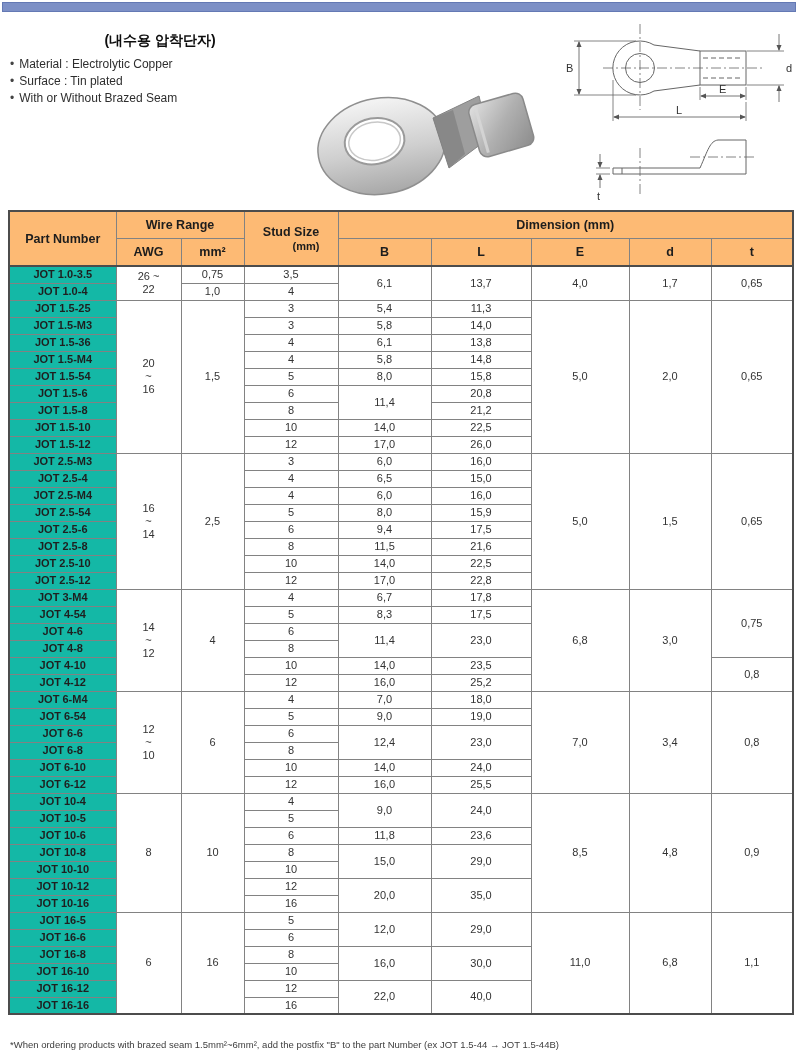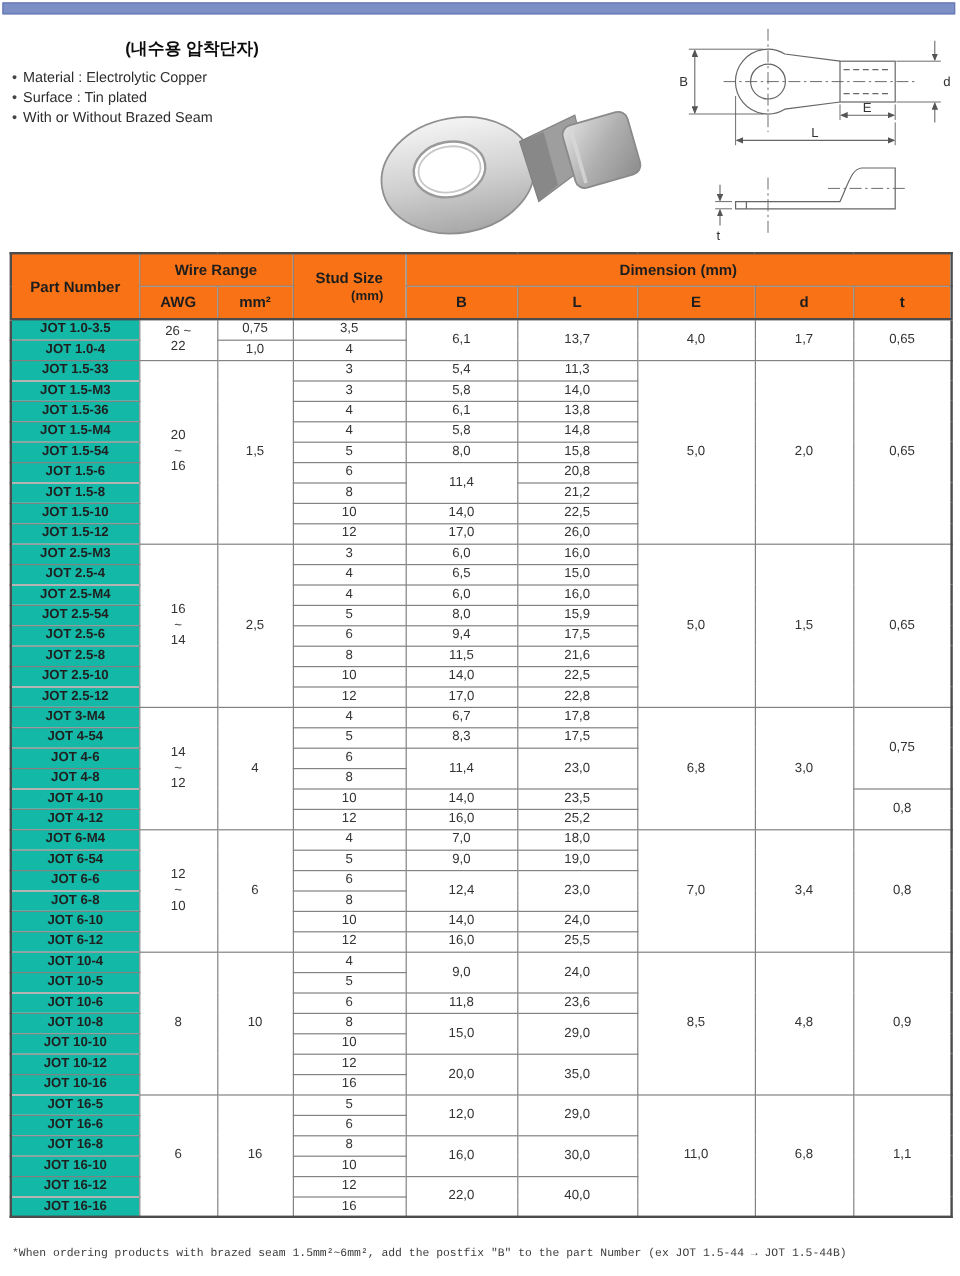--- a/index.html
+++ b/index.html
@@ -17,27 +17,27 @@
   .bullet-item{font-size:12px;color:#2e2e2e;line-height:17px;display:flex;}
   .bullet-dot{margin-right:5px;color:#444;}
   .photo-wrap{position:absolute;left:283px;top:72px;width:258px;height:132px;}
   .diagram-wrap{position:absolute;left:550px;top:20px;width:248px;height:185px;}
   .dim-text{font-size:11px;fill:#333;font-family:"Liberation Sans",sans-serif;}
 
   table.spec{position:absolute;left:8px;top:210px;width:784px;border-collapse:collapse;
     table-layout:fixed;border:2px solid #4c4c4c;}
   .spec th,.spec td{border:1px solid #828282;text-align:center;vertical-align:middle;
     padding:0;overflow:hidden;}
-  .spec thead th{background:#f97316;font-size:12.5px;font-weight:bold;color:#1d1d1d;height:26px;}
+  .spec thead th{background:#fdba74;font-size:12.5px;font-weight:bold;color:#1d1d1d;height:26px;}
   .spec thead{border-bottom:2px solid #4c4c4c;}
   .spec thead .unit{font-size:11px;font-weight:bold;padding-left:30px;}
   .spec tbody tr{height:17px;}
   .spec tbody td{font-size:11px;color:#333;line-height:13px;padding:1px 2px;background:#fff;}
   .spec tbody td.part{background:#14b8a6;font-weight:bold;color:#1f1f1f;font-size:11px;}
-  .footnote{position:absolute;left:10px;top:1039px;width:782px;font-size:9.5px;color:#3d3d3d;white-space:nowrap;font-family:Liberation Mono, monospace;}
+  .footnote{position:absolute;left:10px;top:1039px;width:782px;font-size:9.5px;color:#3d3d3d;white-space:nowrap;}
 </style>
 </head>
 <body>
 
 <div class="accent-bar"></div>
 
 <div class="head-block">
   <div class="subtitle">(내수용 압착단자)</div>
   <div class="bullets">
     <div class="bullet-item">
@@ -182,21 +182,21 @@
         <td rowspan="2">4,0</td>
         <td rowspan="2">1,7</td>
         <td rowspan="2">0,65</td>
       </tr>
       <tr>
         <td class="part">JOT 1.0-4</td>
         <td rowspan="1">1,0</td>
         <td rowspan="1">4</td>
       </tr>
       <tr>
-        <td class="part">JOT 1.5-33</td>
+        <td class="part">JOT 1.5-25</td>
         <td rowspan="9">20<br>~<br>16</td>
         <td rowspan="9">1,5</td>
         <td rowspan="1">3</td>
         <td rowspan="1">5,4</td>
         <td rowspan="1">11,3</td>
         <td rowspan="9">5,0</td>
         <td rowspan="9">2,0</td>
         <td rowspan="9">0,65</td>
       </tr>
       <tr>

